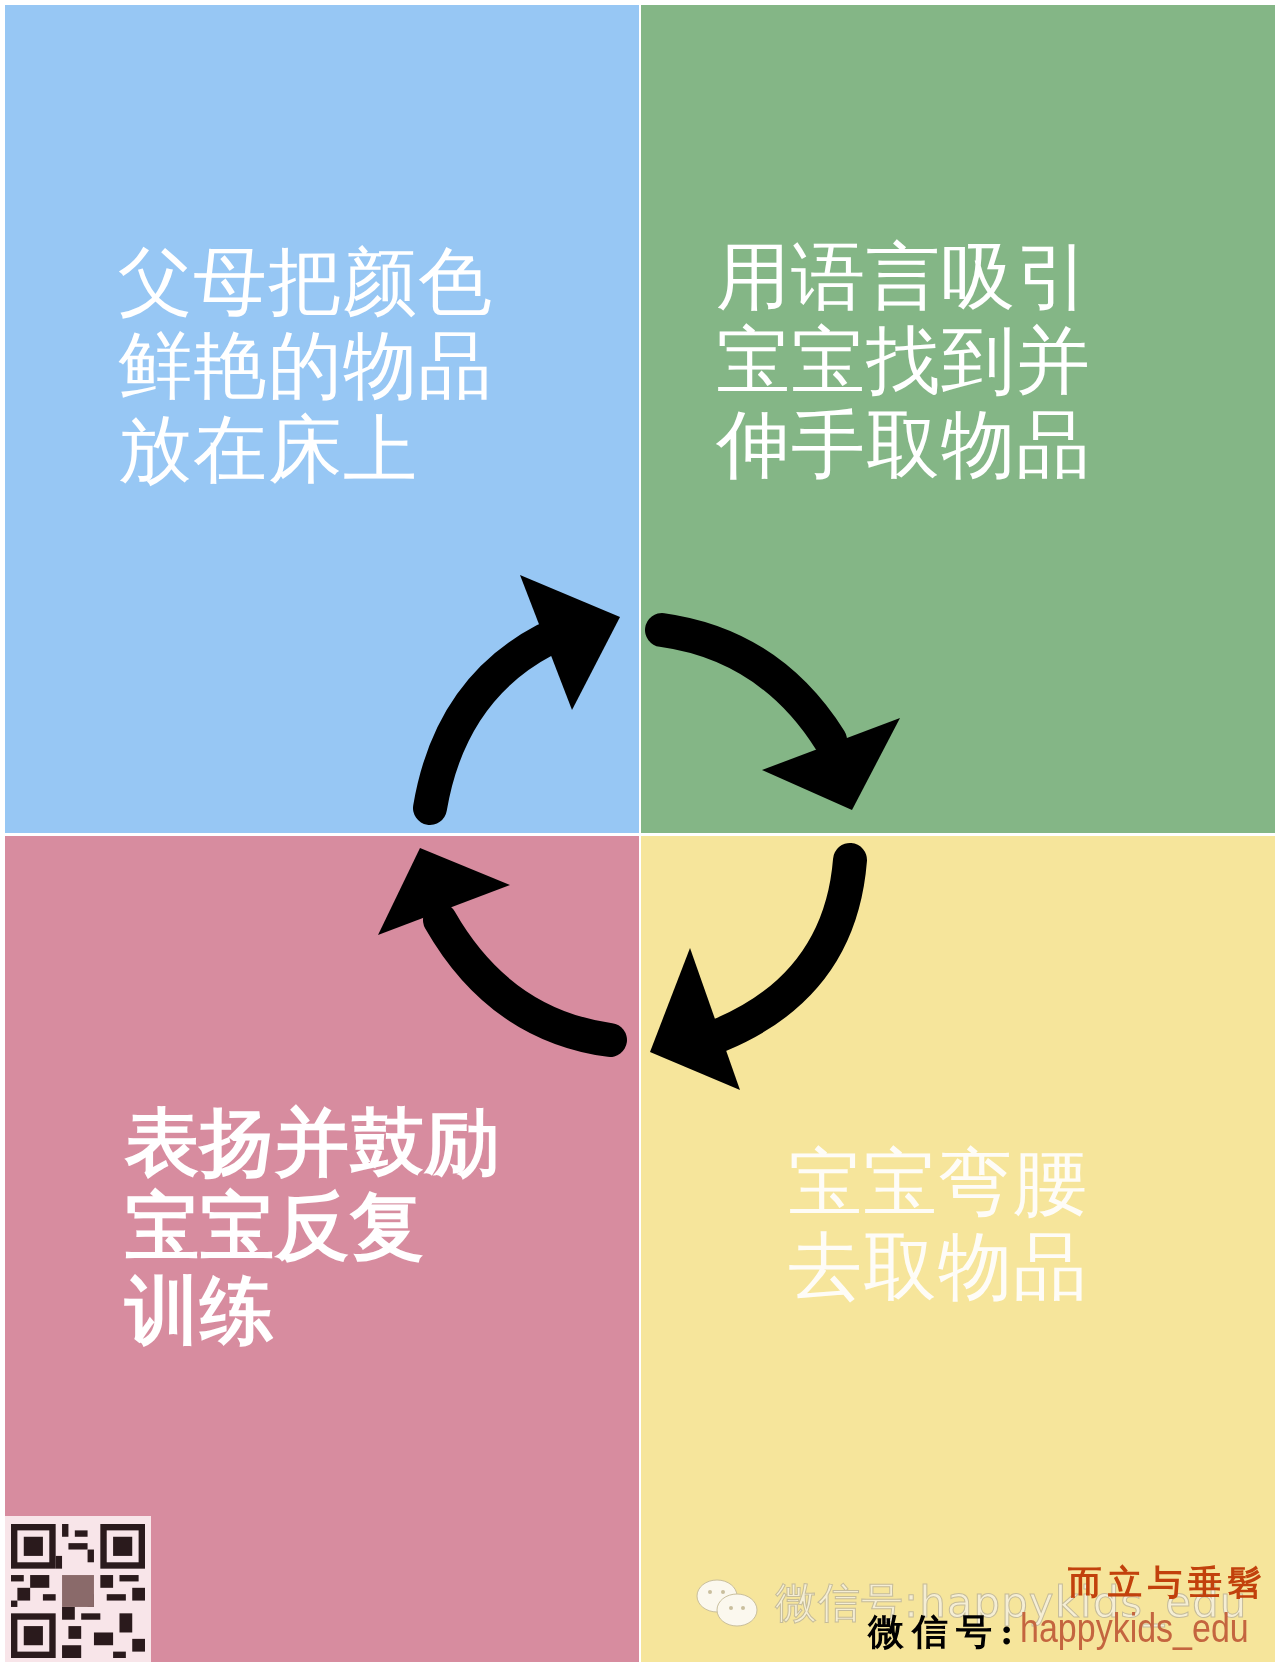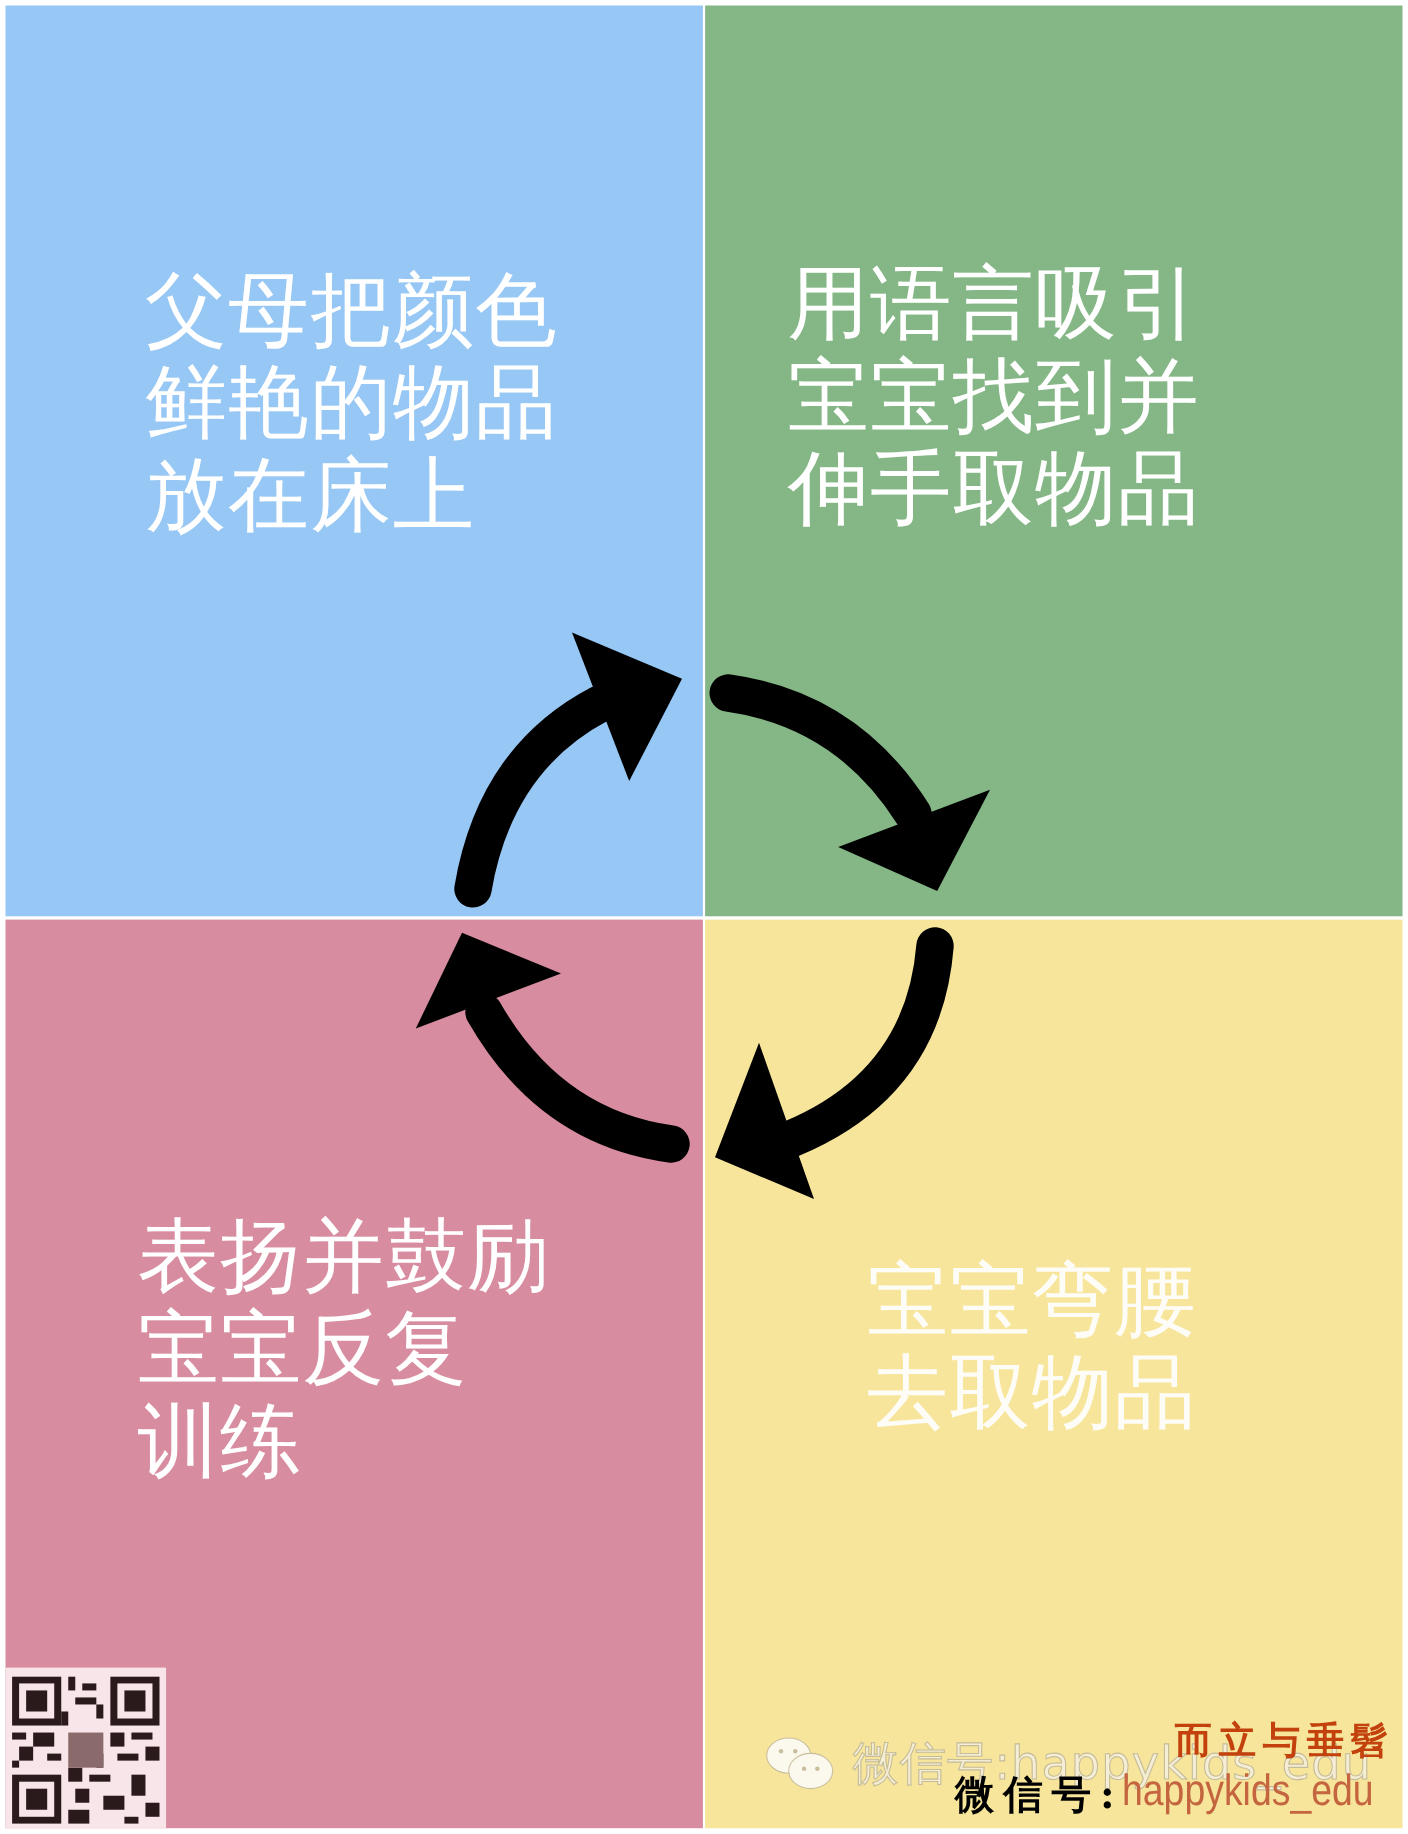--- a/index.html
+++ b/index.html
@@ -3,23 +3,23 @@
   <meta charset="utf-8">
   <style>
     html, body { margin:0; padding:0; background:#ffffff; }
     body { width:1280px; height:1667px; position:relative; overflow:hidden; font-family:"DejaVu Sans", sans-serif; }
     .quad { position:absolute; }
     .q-tl { left:5px; top:5px; width:634px; height:828px; background:#97c7f4; }
     .q-tr { left:641px; top:5px; width:634px; height:828px; background:#84b686; }
     .q-bl { left:5px; top:836px; width:634px; height:826px; background:#d78c9f; }
     .q-br { left:641px; top:836px; width:634px; height:826px; background:#f6e59b; }
     .qtext { position:absolute; color:#ffffff; font-size:74px; line-height:84px; font-weight:300; white-space:pre; letter-spacing:1px; }
-    .t-tl { left:132px; top:240px; }
+    .t-tl { left:118px; top:240px;font-family:Liberation Serif, serif; }
     .t-tr { left:716px; top:240px;font-family:Liberation Mono, monospace; }
-    .t-bl { left:125px; top:1100px; }
+    .t-bl { left:125px; top:1100px;font-weight:bold; }
     .t-br { left:788px; top:1140px; opacity:0.92; }
     #arrows { position:absolute; left:0; top:0; }
     .qr { position:absolute; left:5px; top:1516px; width:146px; height:146px; background:#f8e5e9; }
     .qr svg { position:absolute; left:4px; top:8px; }
     .wm-line1 { position:absolute; left:775px; top:1575px; font-size:42px; color:#f5f0e0; opacity:0.85; -webkit-text-stroke:1px #bdb59a; letter-spacing:1px;text-align:center; }
     .wm-bubble { position:absolute; left:693px; top:1576px; }
     .wm-brand { position:absolute; left:1068px; top:1560px; font-family:"DejaVu Serif", serif; font-weight:bold; font-size:34px; color:#c2410c; letter-spacing:6px; }
     .wm-id-label { position:absolute; left:868px; top:1608px; font-family:"DejaVu Serif", serif; font-weight:bold; font-size:36px; color:#000000; letter-spacing:8px; }
     .wm-id { position:absolute; left:1020px; top:1606px; font-family:"Liberation Sans", sans-serif; font-size:40px; color:#c4653f; transform:scaleX(0.85); transform-origin:left; }
   </style>

